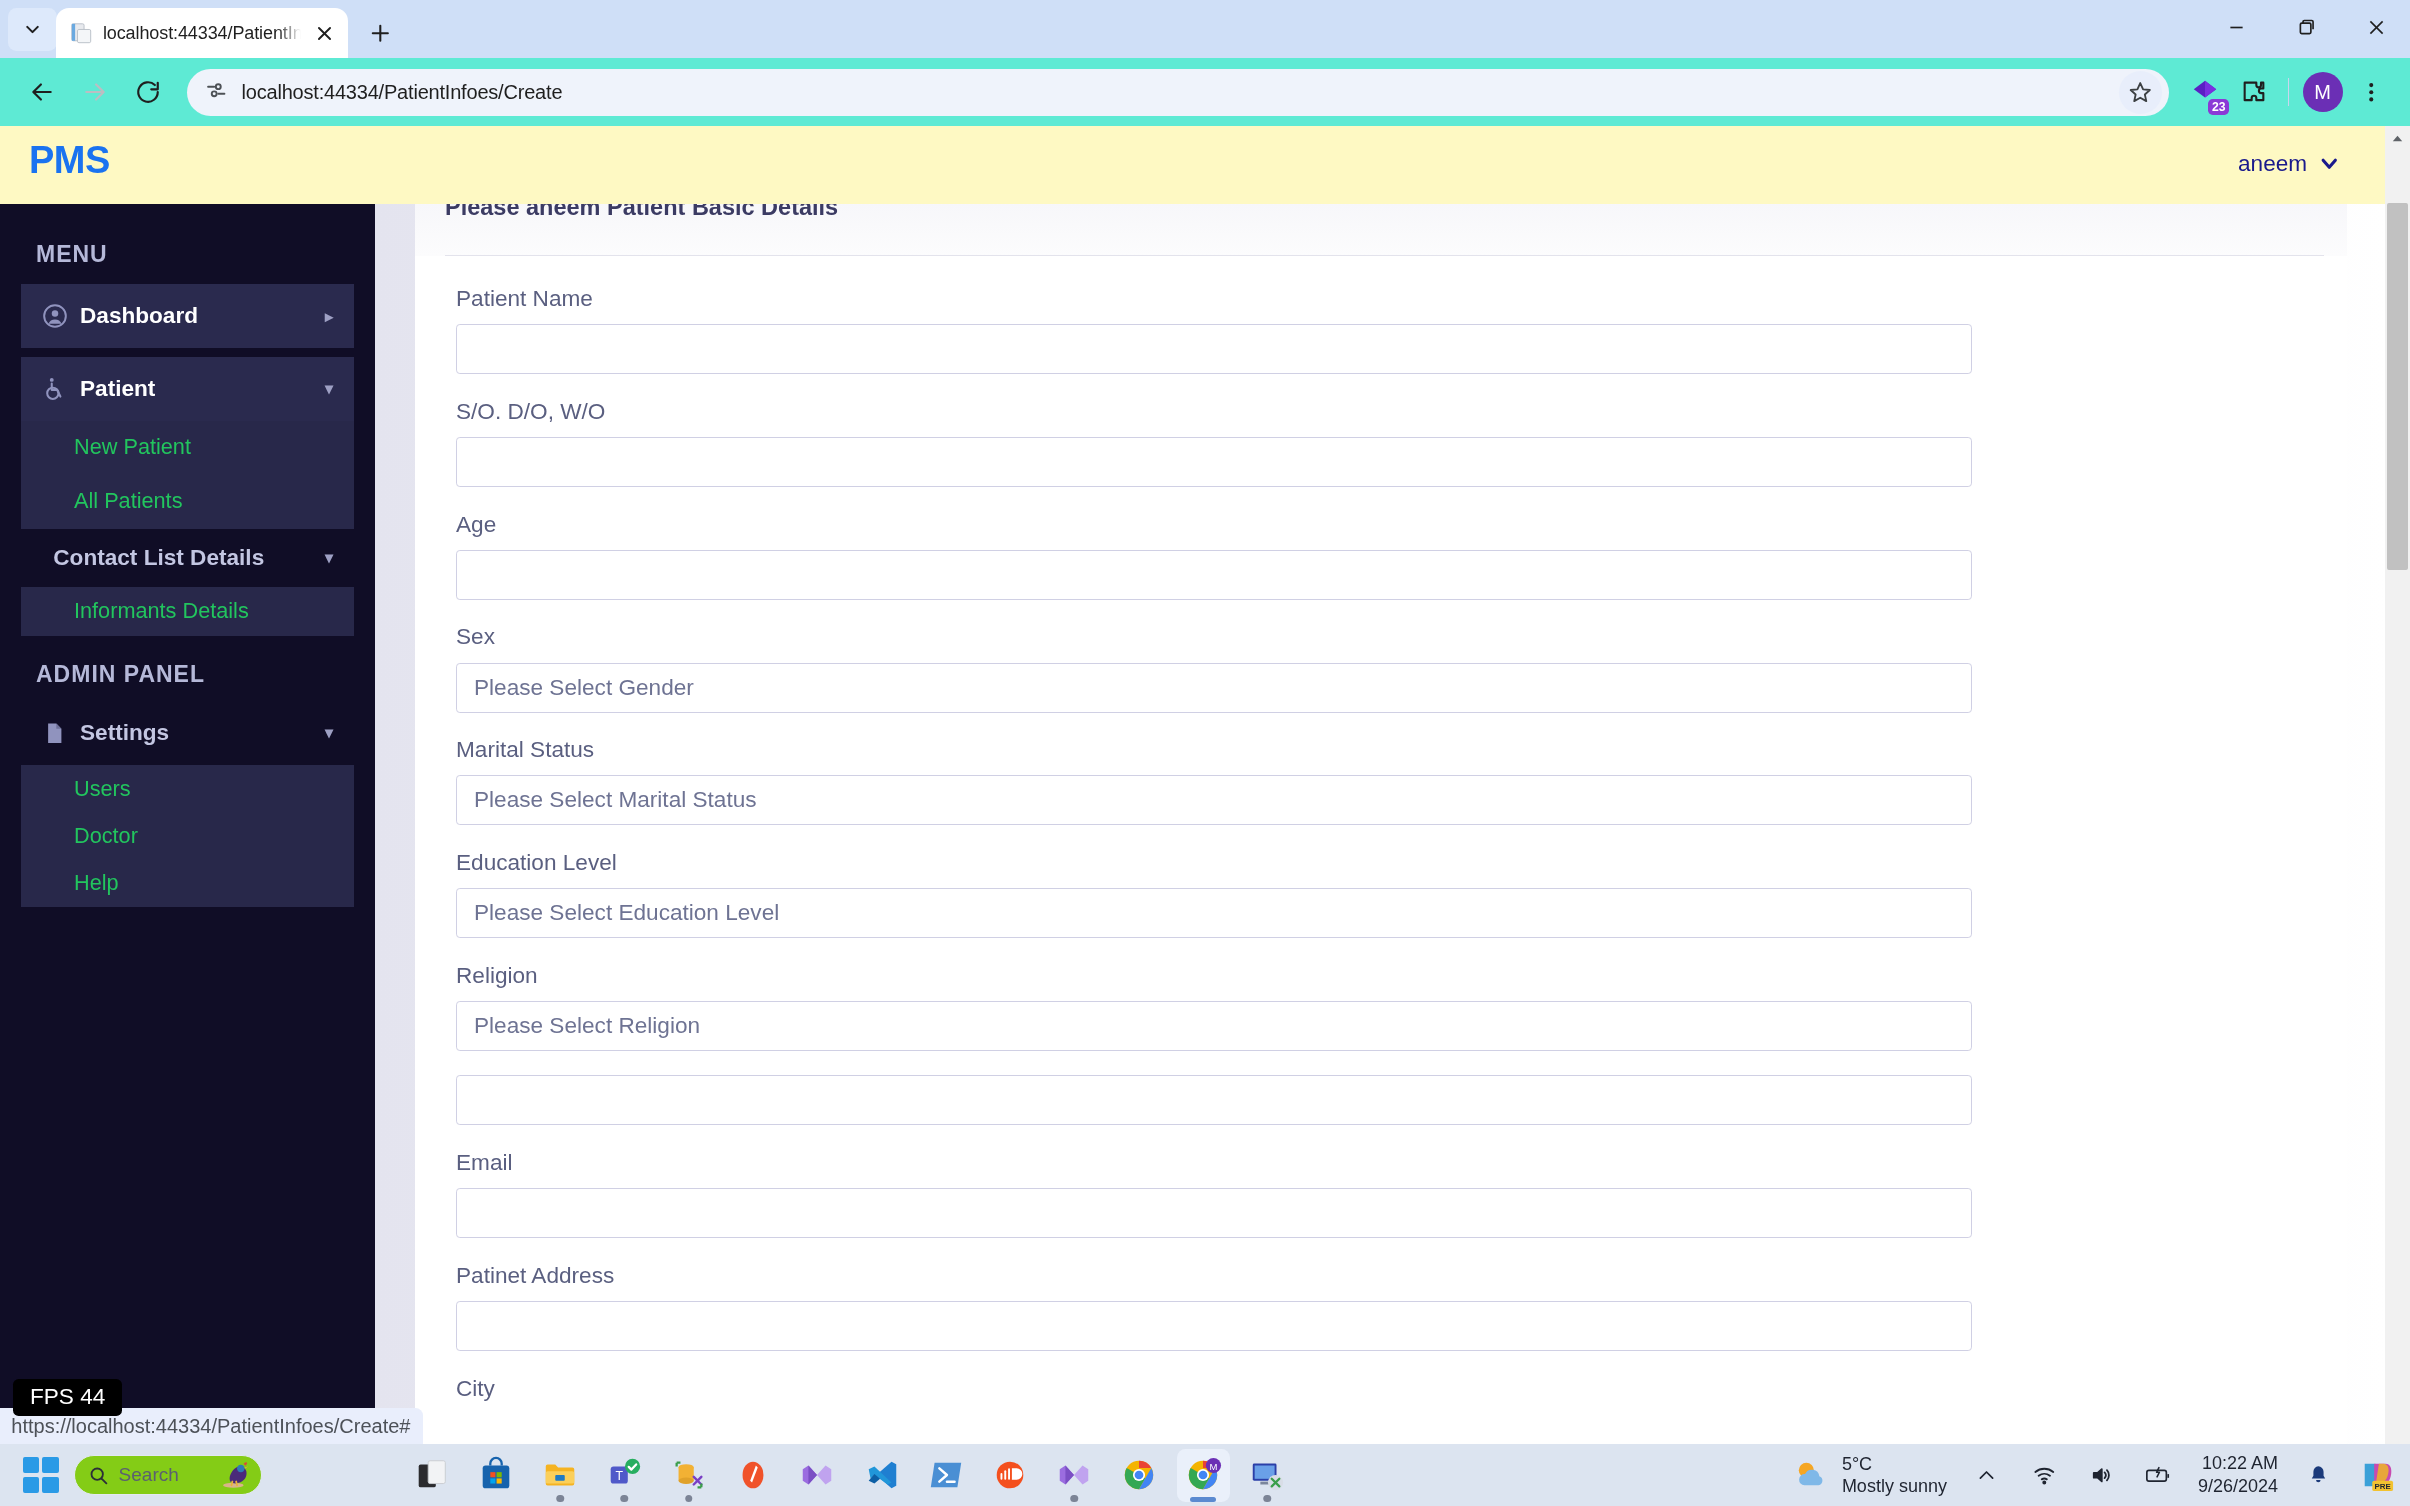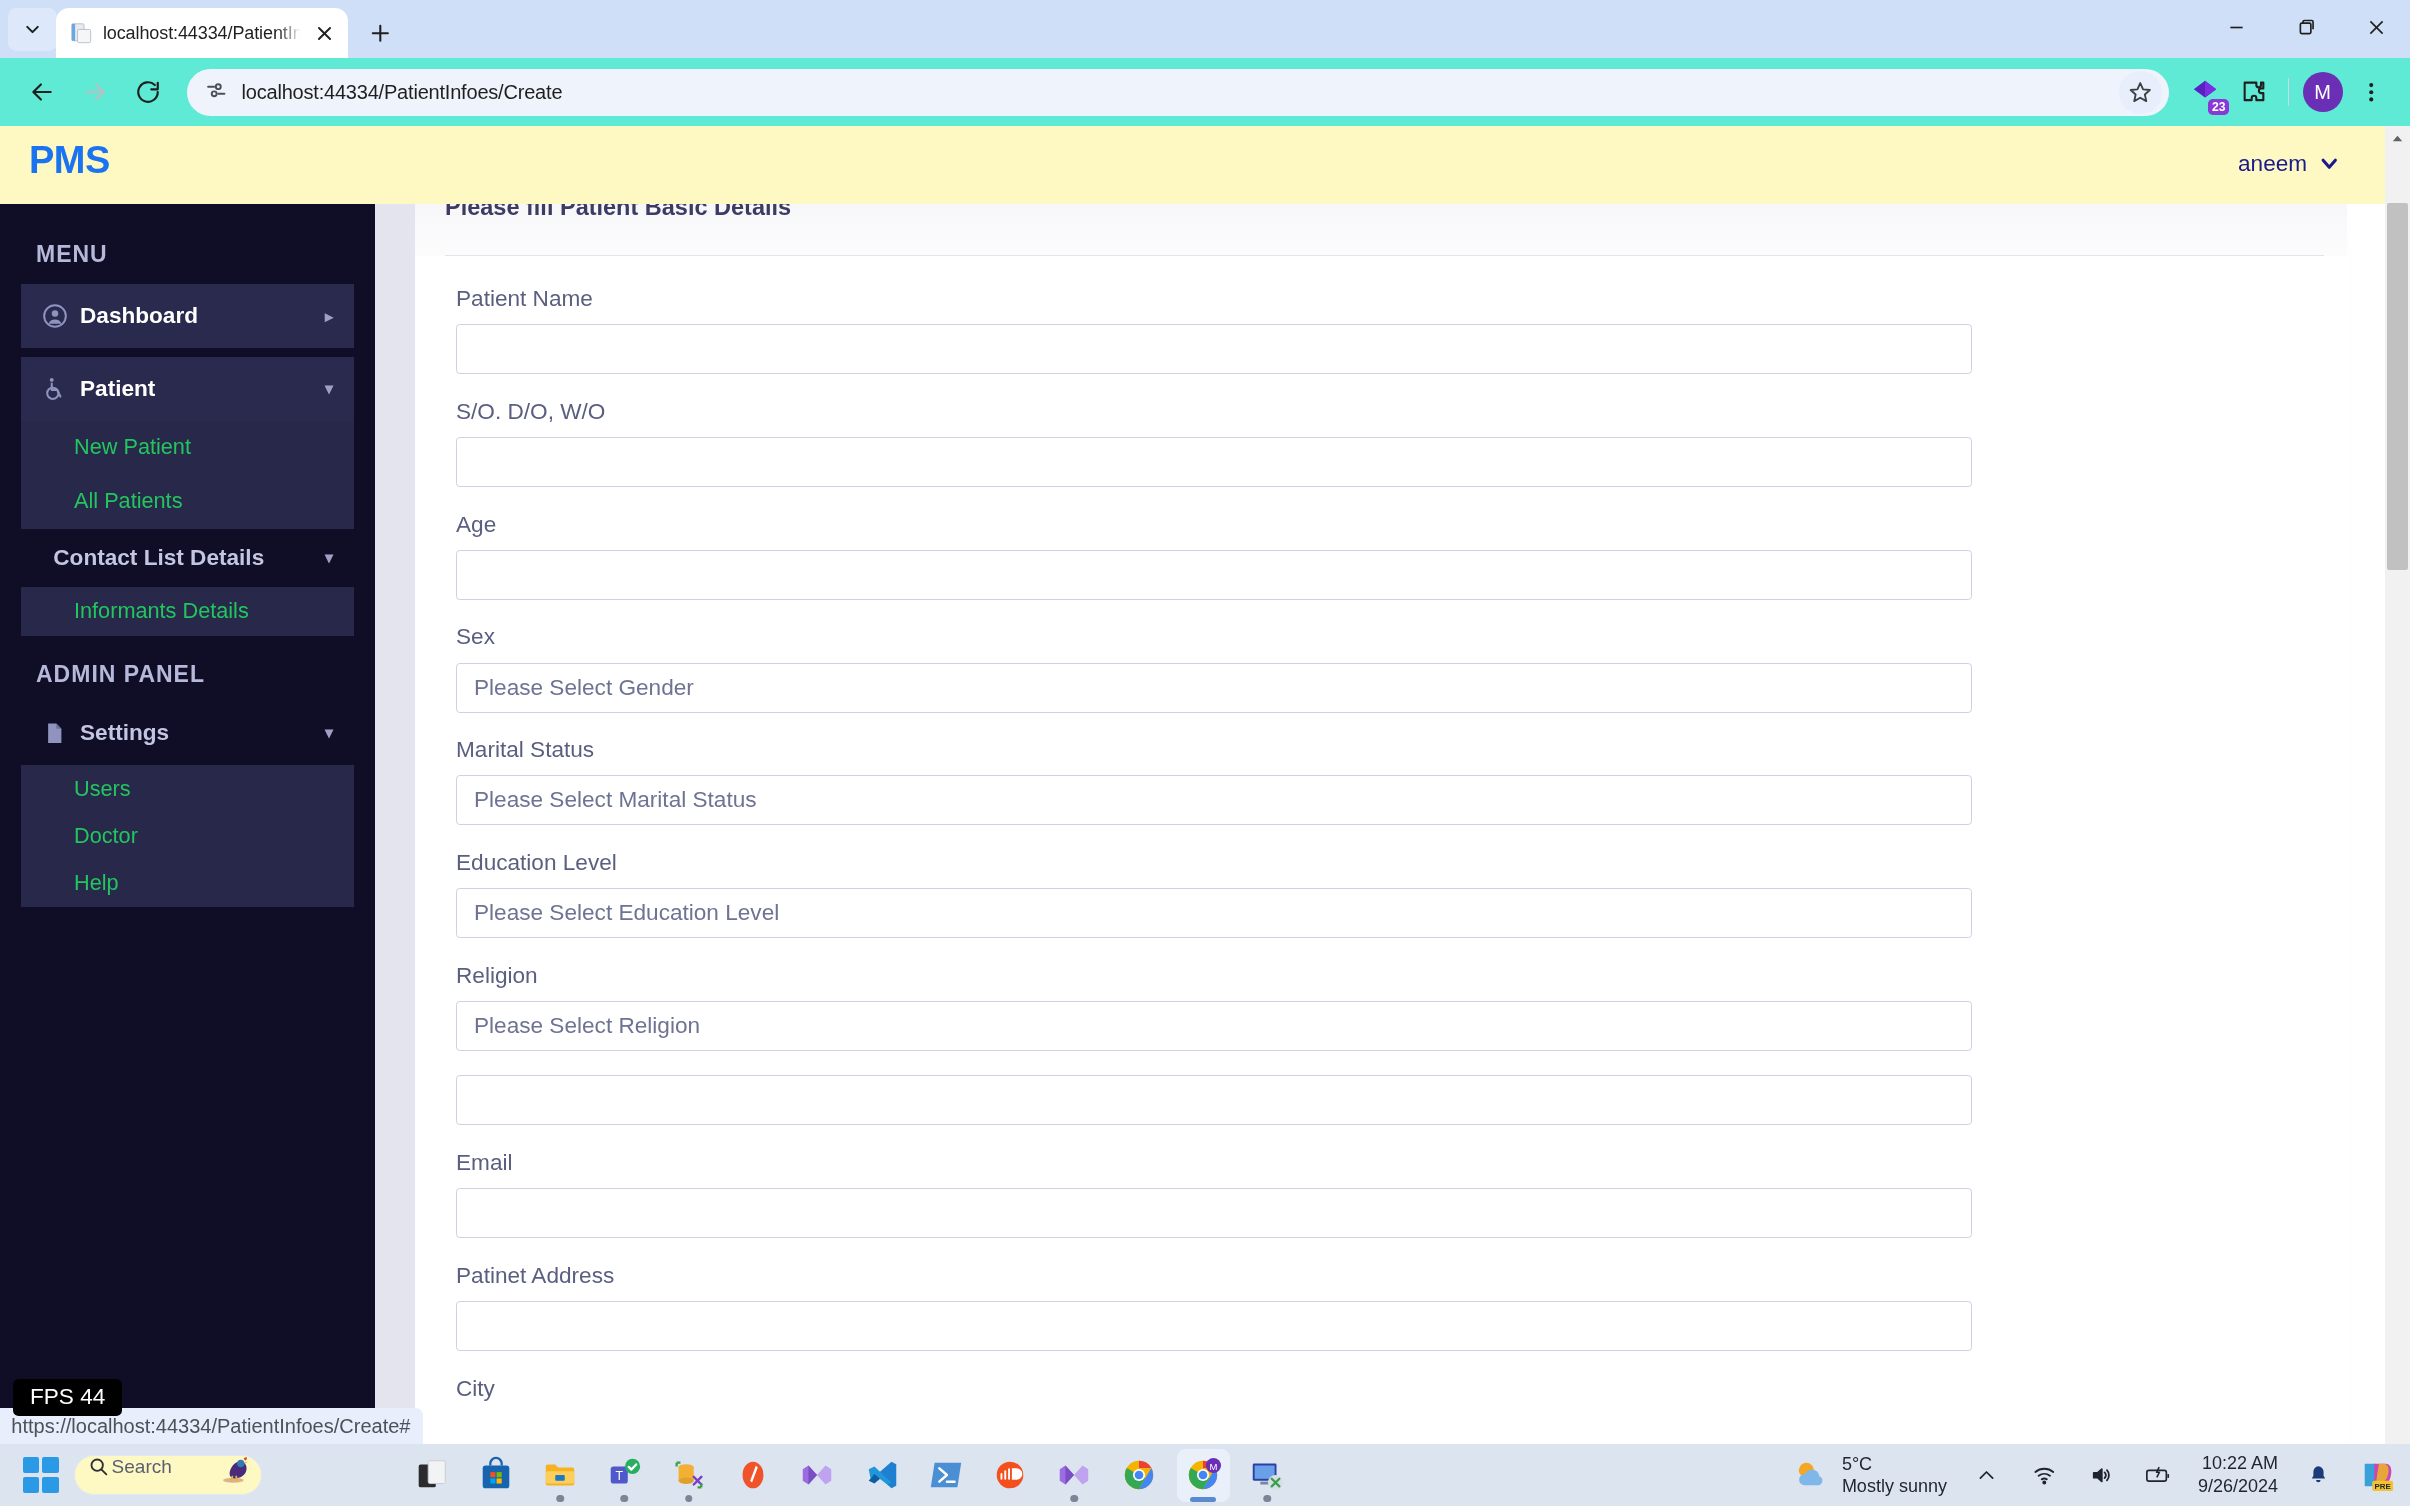--- a/index.html
+++ b/index.html
@@ -178,22 +178,22 @@
   
   .taskbar {
     position: absolute; left: 0; bottom: 0; width: 2411px; height: 62px;
     background: #dce4f0;
     display: flex; align-items: center;
   }
   .tb-left { position: absolute; left: 22.6px; display: flex; align-items: center; gap: 15px; }
   .win-logo { width: 36px; height: 36px; display: grid; grid-template-columns: 1fr 1fr; grid-template-rows: 1fr 1fr; gap: 3.8px; }
   .win-q { background: #2a9ae6; border-radius: 1.9px; }
   .searchbox {
-    width: 188px; height: 40px; background: #fef9c3; border-radius: 20px;
-    display: flex; align-items: flex-start; padding: 0 5.6px 0 13px; gap: 3px;
+    width: 188px; height: 40px; background: #84cc16; border-radius: 20px;
+    display: flex; align-items: center; padding: 0 5.6px 0 13px; gap: 10px;
     border: 0.9px solid #e3e9f2;
   }
   .search-lbl { font-size: 19px; color: #5b6070; flex: 1; }
   .tb-apps { position: absolute; left: 405px; display: flex; align-items: center; gap: 11.3px; }
   .app-ico {
     width: 53px; height: 53px; position: relative;
     display: flex; align-items: center; justify-content: center;
   }
   .app-ico.focused { background: #eaf0fa; border-radius: 8.5px; }
   .run-dot { position: absolute; bottom: -0.9px; left: 50%; transform: translateX(-50%); width: 7.5px; height: 7.5px; border-radius: 50%; background: #7c8496; }
@@ -399,21 +399,21 @@
         </div>
         <div class="sub-item" style="height:47px">
           <span>Help</span>
         </div>
       </div>
     </div>
 
     <div class="content">
       <div class="card">
         <div class="card-head">
-          <span class="card-head-title">Please fill Patient Basic Details</span>
+          <span class="card-head-title">Please aneem Patient Basic Details</span>
         </div>
         <div class="card-body">
 
           <div class="field">
             <label class="field-label">Patient Name</label>
             <input class="field-input" value="" style="">
           </div>
           <div class="field-gap"></div>
 
           <div class="field">

